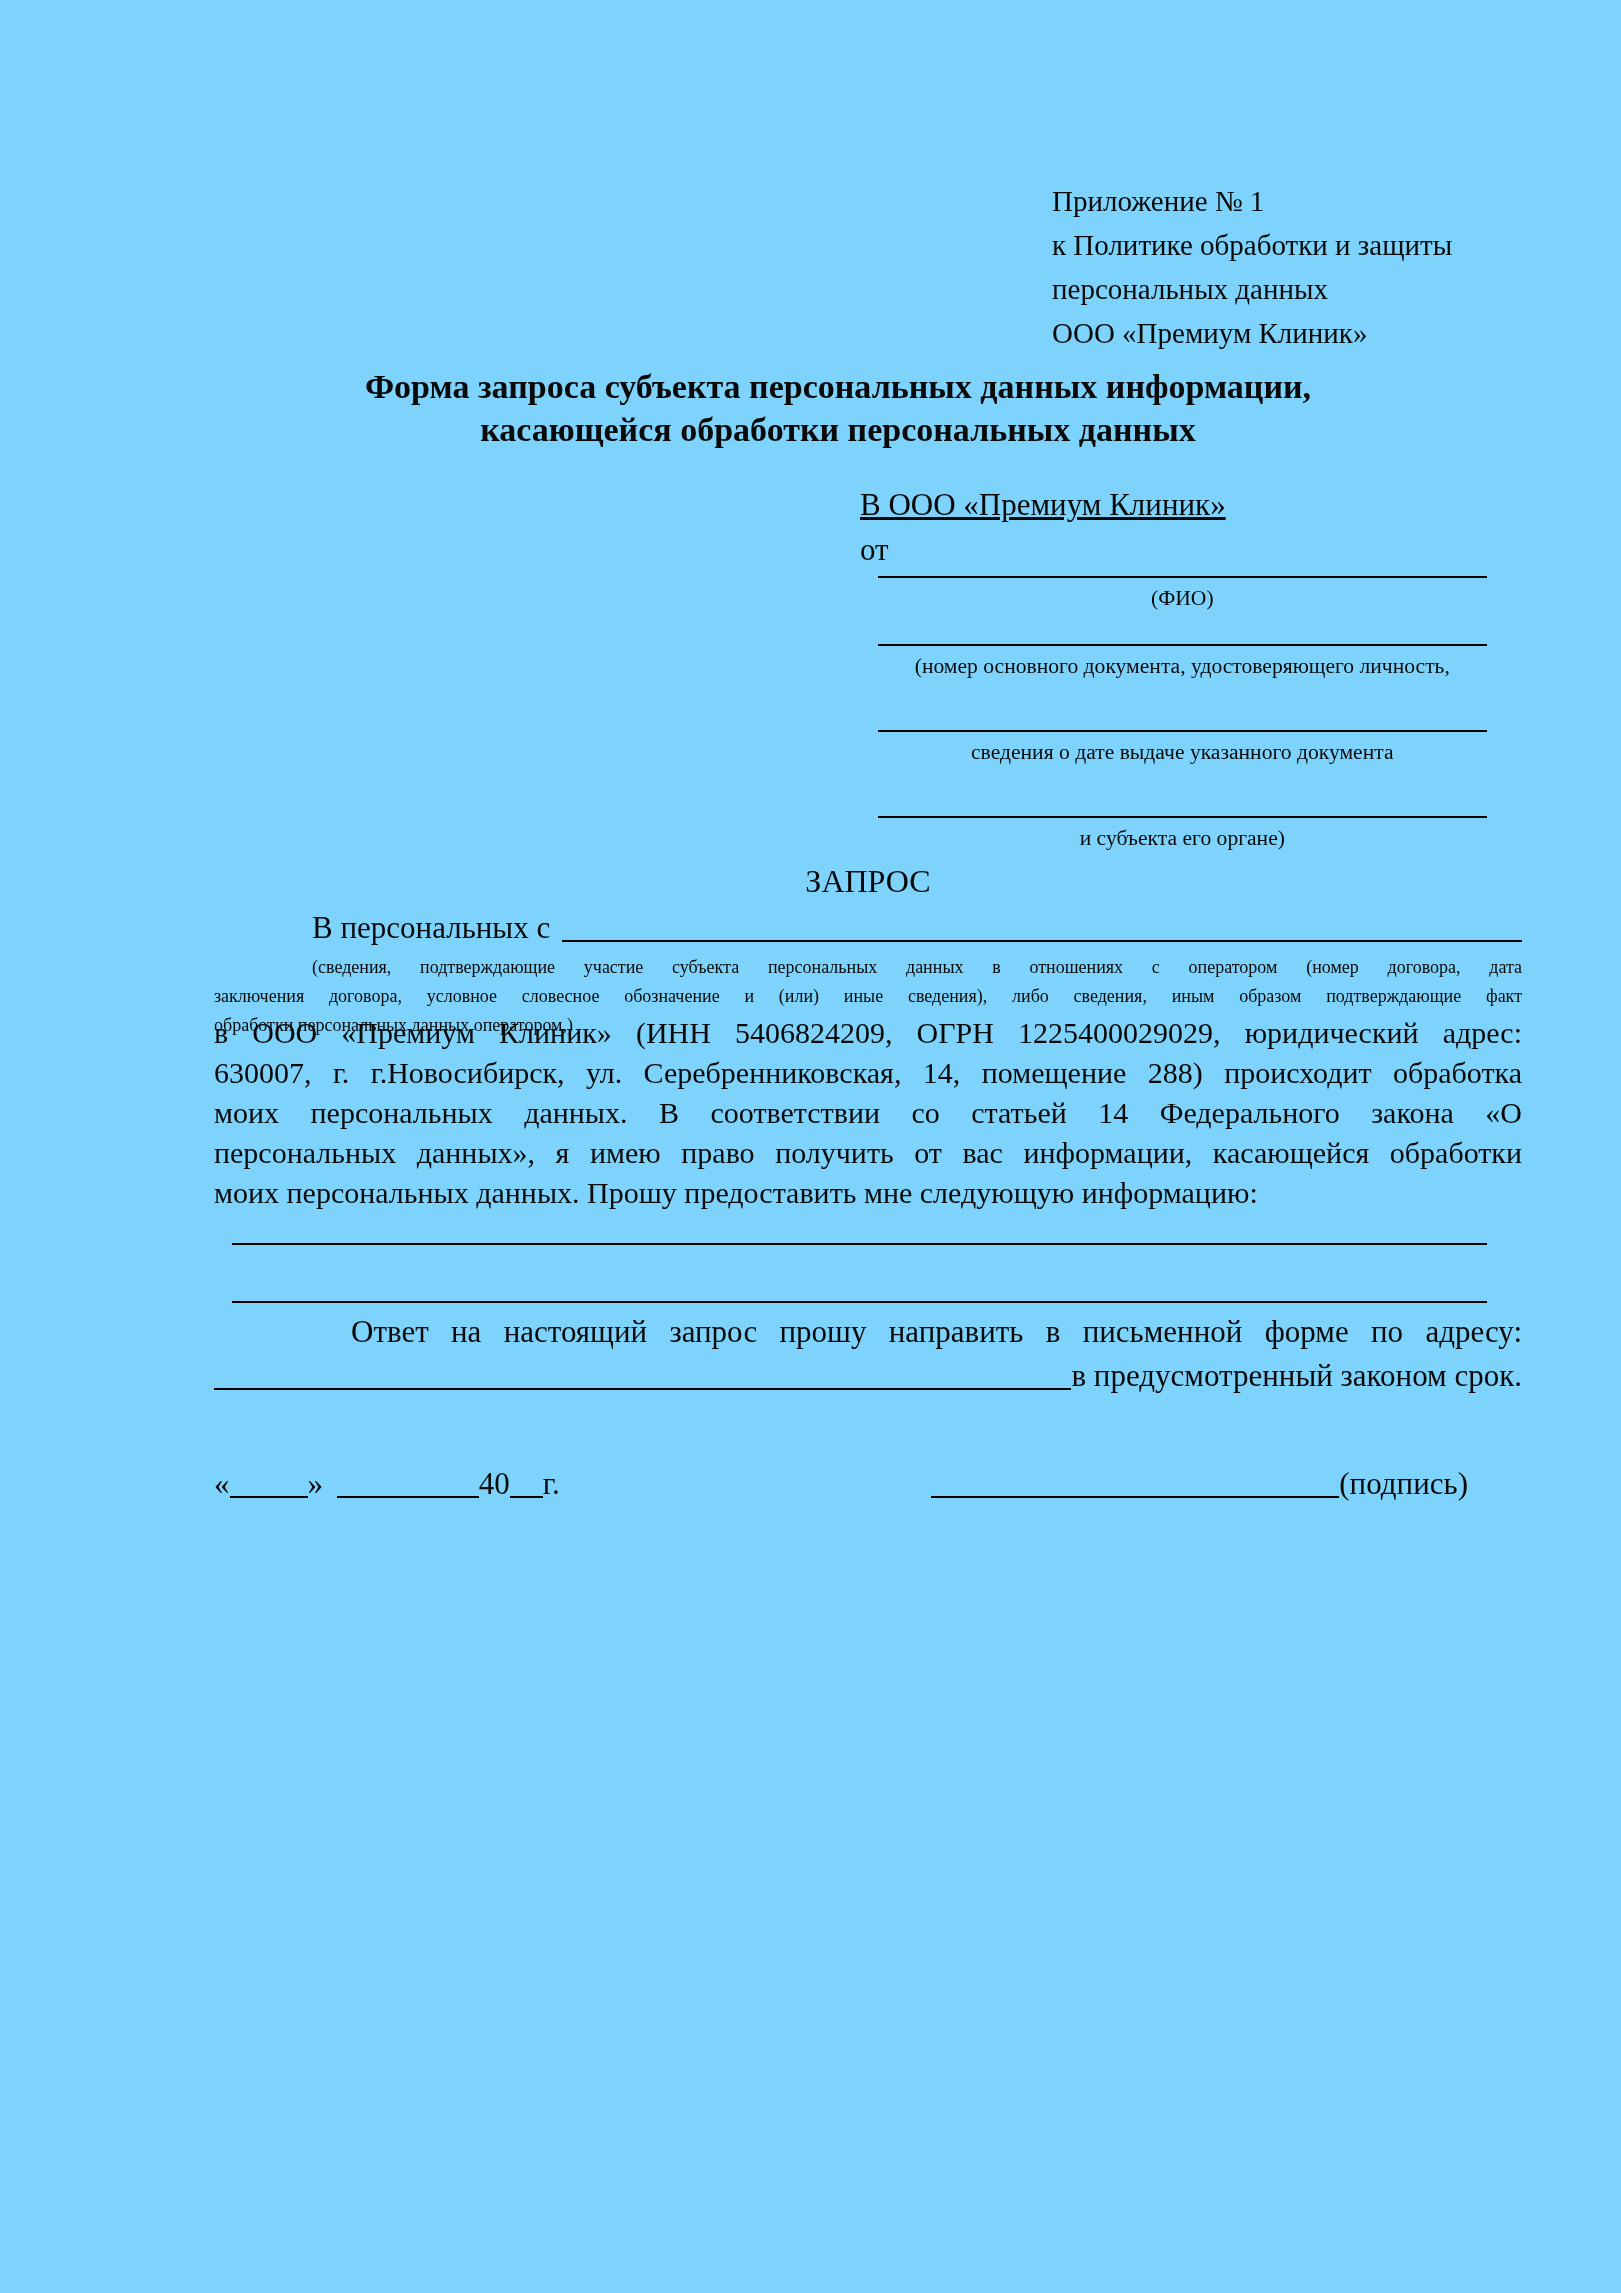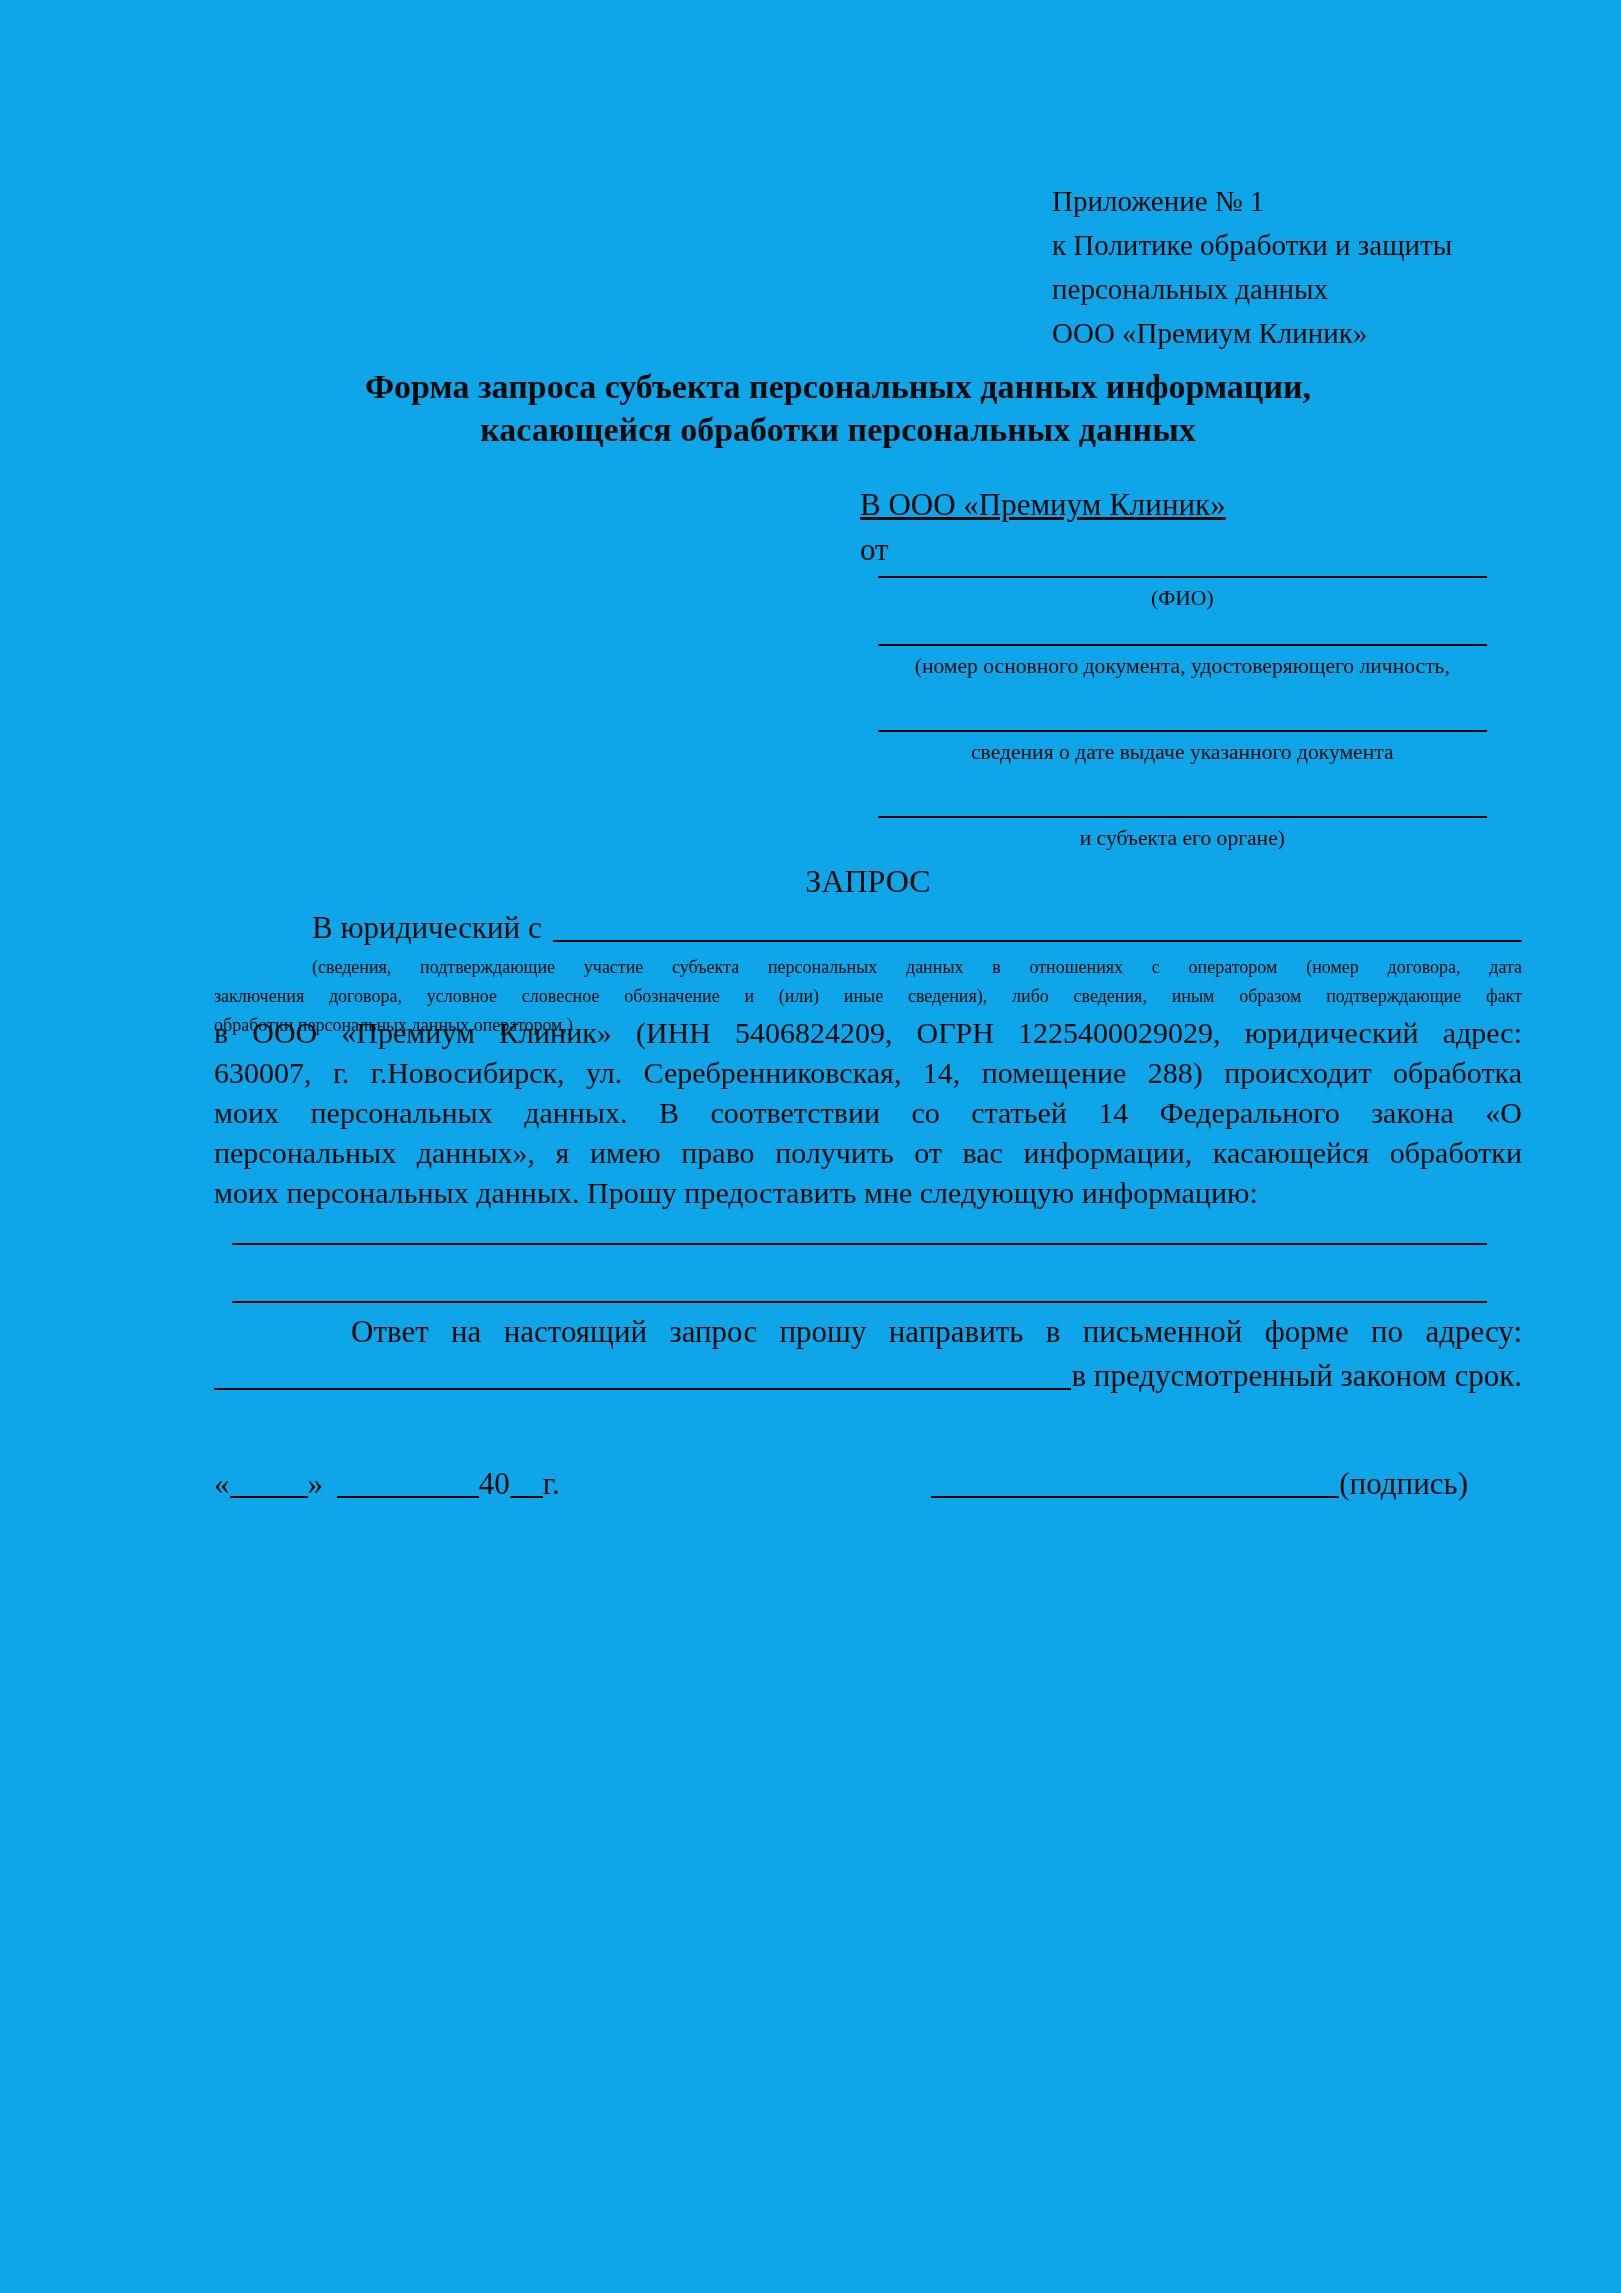--- a/index.html
+++ b/index.html
@@ -3,21 +3,21 @@
 <meta charset="utf-8">
 <style>
   * { box-sizing: border-box; margin: 0; padding: 0; }
   html, body { background: #ffffff; }
   body { font-family: "Liberation Serif", "DejaVu Serif", serif; color: #0a0a0a; }
 
   .page {
     position: relative;
     width: 1621px;
     height: 2294px;
-    background: #0ea5e9;
+    background: #7dd3fc;
     overflow: hidden;
   }
 
   .appendix {
     position: absolute;
     left: 1052px; top: 179px;
     width: 461px;
     font-size: 29px;
     line-height: 44px;
     text-align: left;
@@ -167,21 +167,21 @@
     <div class="f-line line-3"></div>
     <div class="f-label lab-3">сведения о дате выдаче указанного документа</div>
 
     <div class="f-line line-4"></div>
     <div class="f-label lab-4">и субъекта его органе)</div>
   </div>
 
   <div class="request-heading">ЗАПРОС</div>
 
   <div class="accordance">
-    <span class="prefix">В юридический с</span>
+    <span class="prefix">В персональных с</span>
     <span class="acc-line"></span>
   </div>
 
   <div class="fine-print">
     <div class="jline indent-small">(сведения, подтверждающие участие субъекта персональных данных в отношениях с оператором (номер договора, дата</div>
     <div class="jline">заключения договора, условное словесное обозначение и (или) иные сведения), либо сведения, иным образом подтверждающие факт</div>
     <div class="jline-last">обработки персональных данных оператором,)</div>
   </div>
 
   <div class="body-par">

